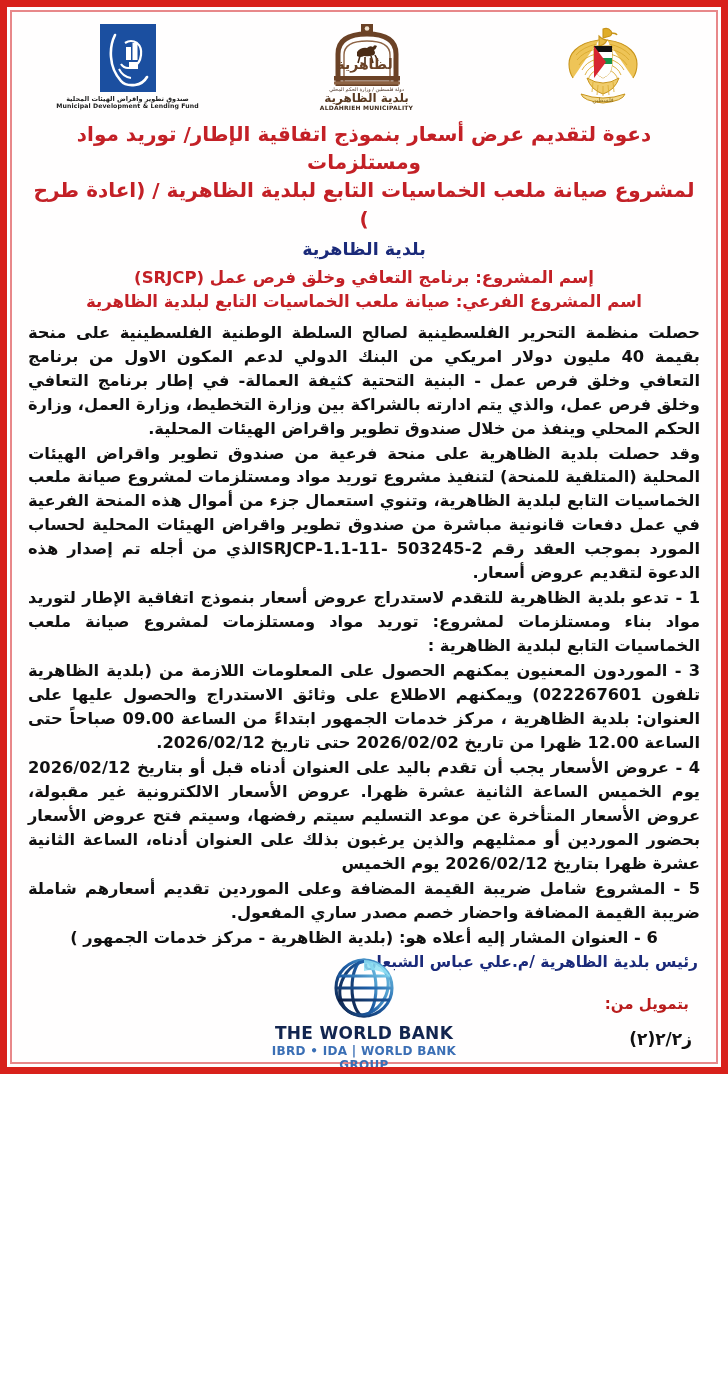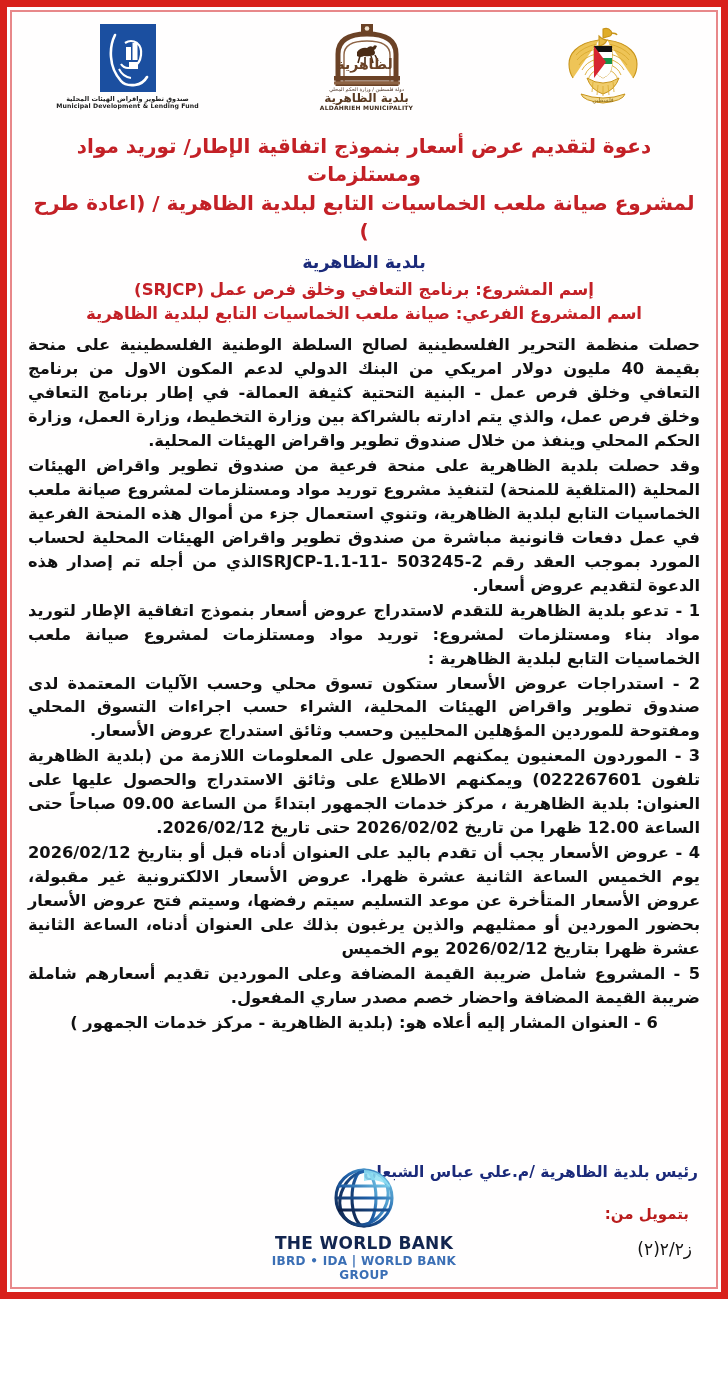--- a/index.html
+++ b/index.html
@@ -4,21 +4,21 @@
 <title>Tender Announcement</title>
 <style>
   html,body{margin:0;padding:0;background:#ffffff;}
   body{
     width:728px;height:1381px;
     font-family:"DejaVu Sans","Liberation Sans",sans-serif;
     -webkit-font-smoothing:antialiased;
   }
   .page{
     box-sizing:border-box;
-    width:728px;height:1299px;
+    width:728px;height:1074px;
     background:#ffffff;
     border:7px solid #d8211b;
     padding:3px;
     position:relative;
     overflow:hidden;
   }
   .page-inner{
     box-sizing:border-box;
     width:100%;height:100%;
     border:2px solid #e8888a;
@@ -119,21 +119,21 @@
   .sign{
     position:absolute;top:2px;right:8px;
     color:#1b2a7a;font-weight:bold;font-size:15.5px;
   }
   .fund-label{
     position:absolute;top:44px;right:17px;
     color:#b91c1c;font-weight:bold;font-size:15px;
   }
   .page-code{
     position:absolute;top:78px;right:14px;
-    color:#111;font-weight:normal;font-size:17px;text-align:center;
+    color:#111;font-weight:bold;font-size:17px;text-align:center;
   }
   .wb{
     position:absolute;left:50%;top:0px;transform:translateX(-50%);
     width:190px;text-align:center;
   }
   .wb-globe{width:74px;height:74px;display:block;margin:0 auto;}
   .wb-name{
     font-size:17px;font-weight:bold;color:#12254f;
     letter-spacing:.3px;direction:ltr;margin-top:-2px;
   }
@@ -243,21 +243,20 @@
 
     <div class="proj-red">
       <div>إسم المشروع: برنامج التعافي وخلق فرص عمل (SRJCP)</div>
       <div>اسم المشروع الفرعي: صيانة ملعب الخماسيات التابع لبلدية الظاهرية</div>
     </div>
 
     <div class="body">
       <p class="p-just">حصلت منظمة التحرير الفلسطينية لصالح السلطة الوطنية الفلسطينية على منحة بقيمة 40 مليون دولار امريكي من البنك الدولي لدعم المكون الاول من برنامج التعافي وخلق فرص عمل - البنية التحتية كثيفة العمالة- في إطار برنامج التعافي وخلق فرص عمل، والذي يتم ادارته بالشراكة بين وزارة التخطيط، وزارة العمل، وزارة الحكم المحلي وينفذ من خلال صندوق تطوير واقراض الهيئات المحلية.</p>
       <p class="p-just">وقد حصلت بلدية الظاهرية على منحة فرعية من صندوق تطوير واقراض الهيئات المحلية (المتلقية للمنحة) لتنفيذ مشروع  توريد مواد ومستلزمات لمشروع صيانة ملعب الخماسيات التابع لبلدية الظاهرية، وتنوي استعمال جزء من أموال هذه المنحة الفرعية في عمل دفعات قانونية مباشرة من صندوق تطوير واقراض الهيئات المحلية لحساب المورد بموجب العقد رقم 2-503245 -11-SRJCP-1.1الذي من أجله تم إصدار هذه الدعوة لتقديم عروض أسعار.</p>
       <p class="p-just">1 - تدعو بلدية الظاهرية للتقدم لاستدراج عروض أسعار بنموذج اتفاقية الإطار لتوريد مواد بناء ومستلزمات لمشروع:  توريد مواد ومستلزمات لمشروع صيانة ملعب الخماسيات التابع لبلدية الظاهرية :</p>
-      <p class="p-just">2 - استدراجات عروض الأسعار ستكون تسوق محلي وحسب الآليات المعتمدة لدى صندوق تطوير واقراض الهيئات المحلية، الشراء حسب اجراءات التسوق المحلي ومفتوحة للموردين المؤهلين المحليين وحسب وثائق استدراج عروض الأسعار.</p>
       <p class="p-just">3 - الموردون المعنيون يمكنهم الحصول على المعلومات اللازمة من (بلدية الظاهرية تلفون 022267601) ويمكنهم الاطلاع على وثائق الاستدراج والحصول عليها على العنوان: بلدية الظاهرية ، مركز خدمات الجمهور ابتداءً من الساعة 09.00 صباحاً حتى الساعة 12.00 ظهرا من تاريخ 2026/02/02 حتى تاريخ 2026/02/12.</p>
       <p class="p-just">4 - عروض الأسعار يجب أن تقدم باليد على العنوان أدناه قبل أو بتاريخ 2026/02/12 يوم الخميس  الساعة الثانية عشرة ظهرا. عروض الأسعار الالكترونية غير مقبولة، عروض الأسعار المتأخرة عن موعد التسليم سيتم رفضها، وسيتم فتح عروض الأسعار بحضور الموردين أو ممثليهم والذين يرغبون بذلك على العنوان أدناه، الساعة الثانية عشرة ظهرا بتاريخ 2026/02/12 يوم الخميس</p>
       <p class="p-just">5 - المشروع شامل ضريبة القيمة المضافة وعلى الموردين تقديم أسعارهم شاملة ضريبة القيمة المضافة واحضار خصم مصدر ساري المفعول.</p>
       <p class="p-center">6 - العنوان المشار إليه أعلاه هو: (بلدية الظاهرية  -  مركز خدمات الجمهور )</p>
     </div>
 
     <div class="footer">
       <div class="sign">رئيس بلدية الظاهرية /م.علي عباس الشبعان</div>
       <div class="fund-label">بتمويل من:</div>
       <div class="page-code">ز٢/٢(٢)</div>

